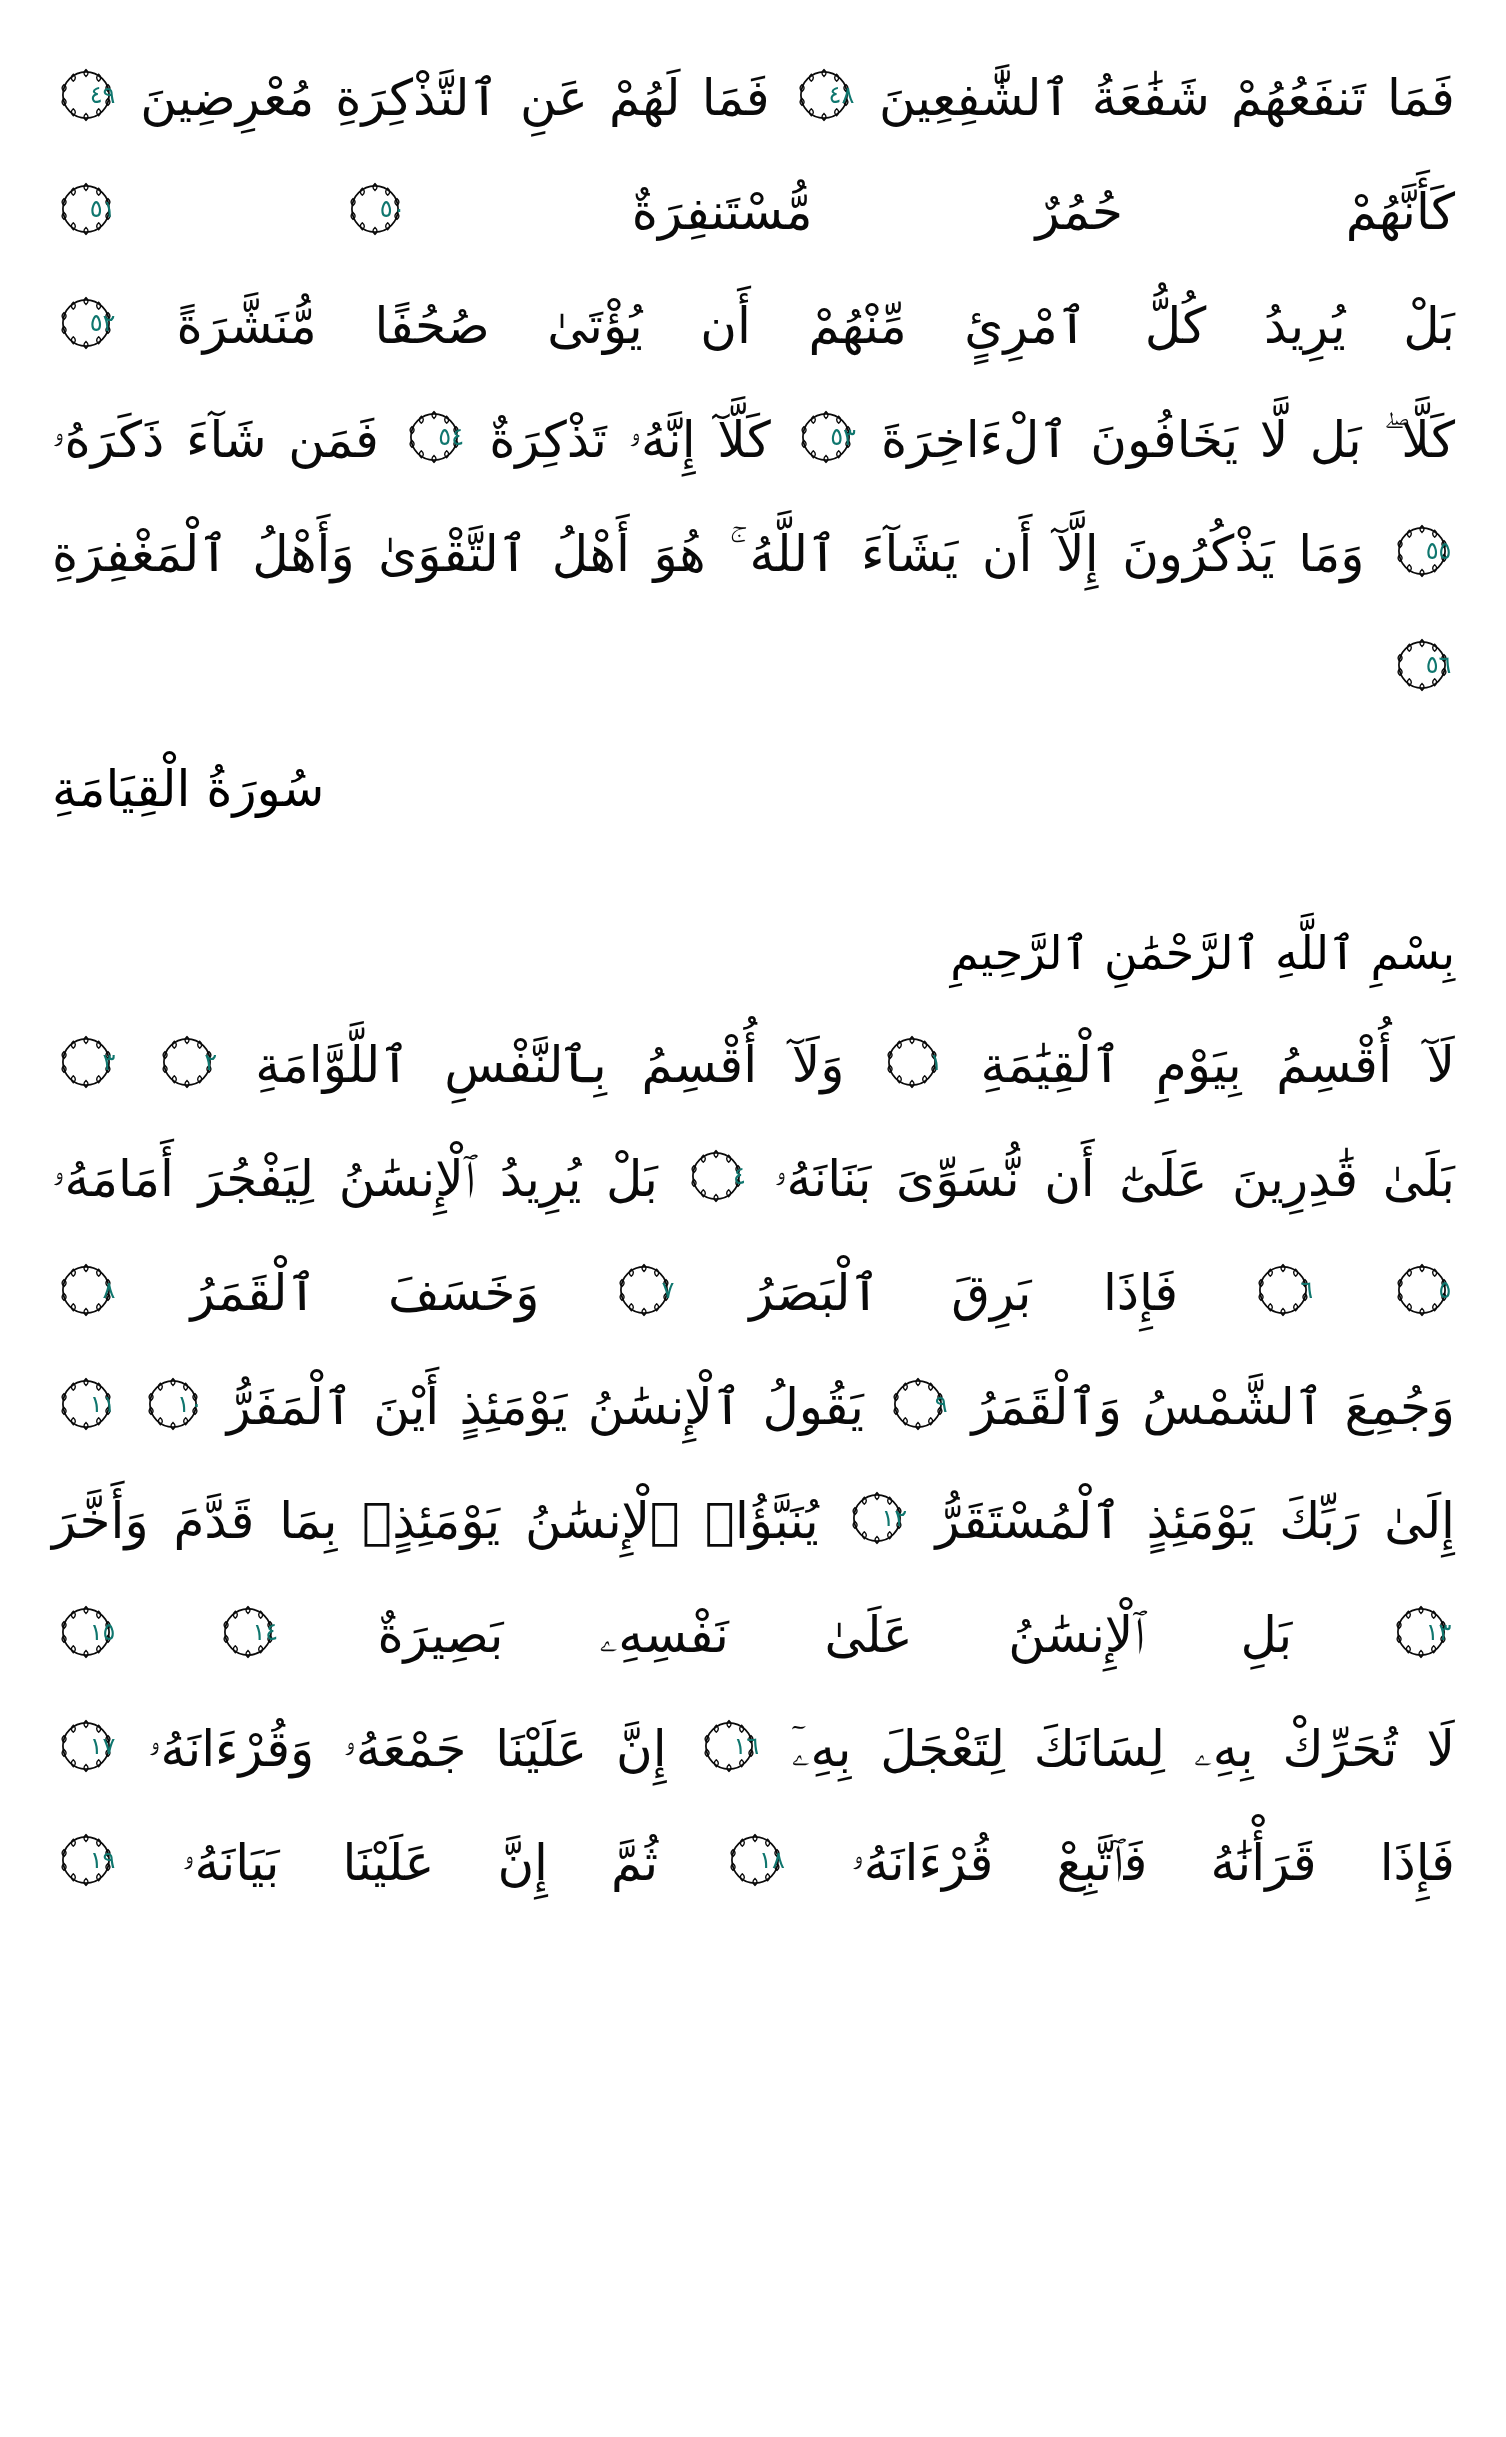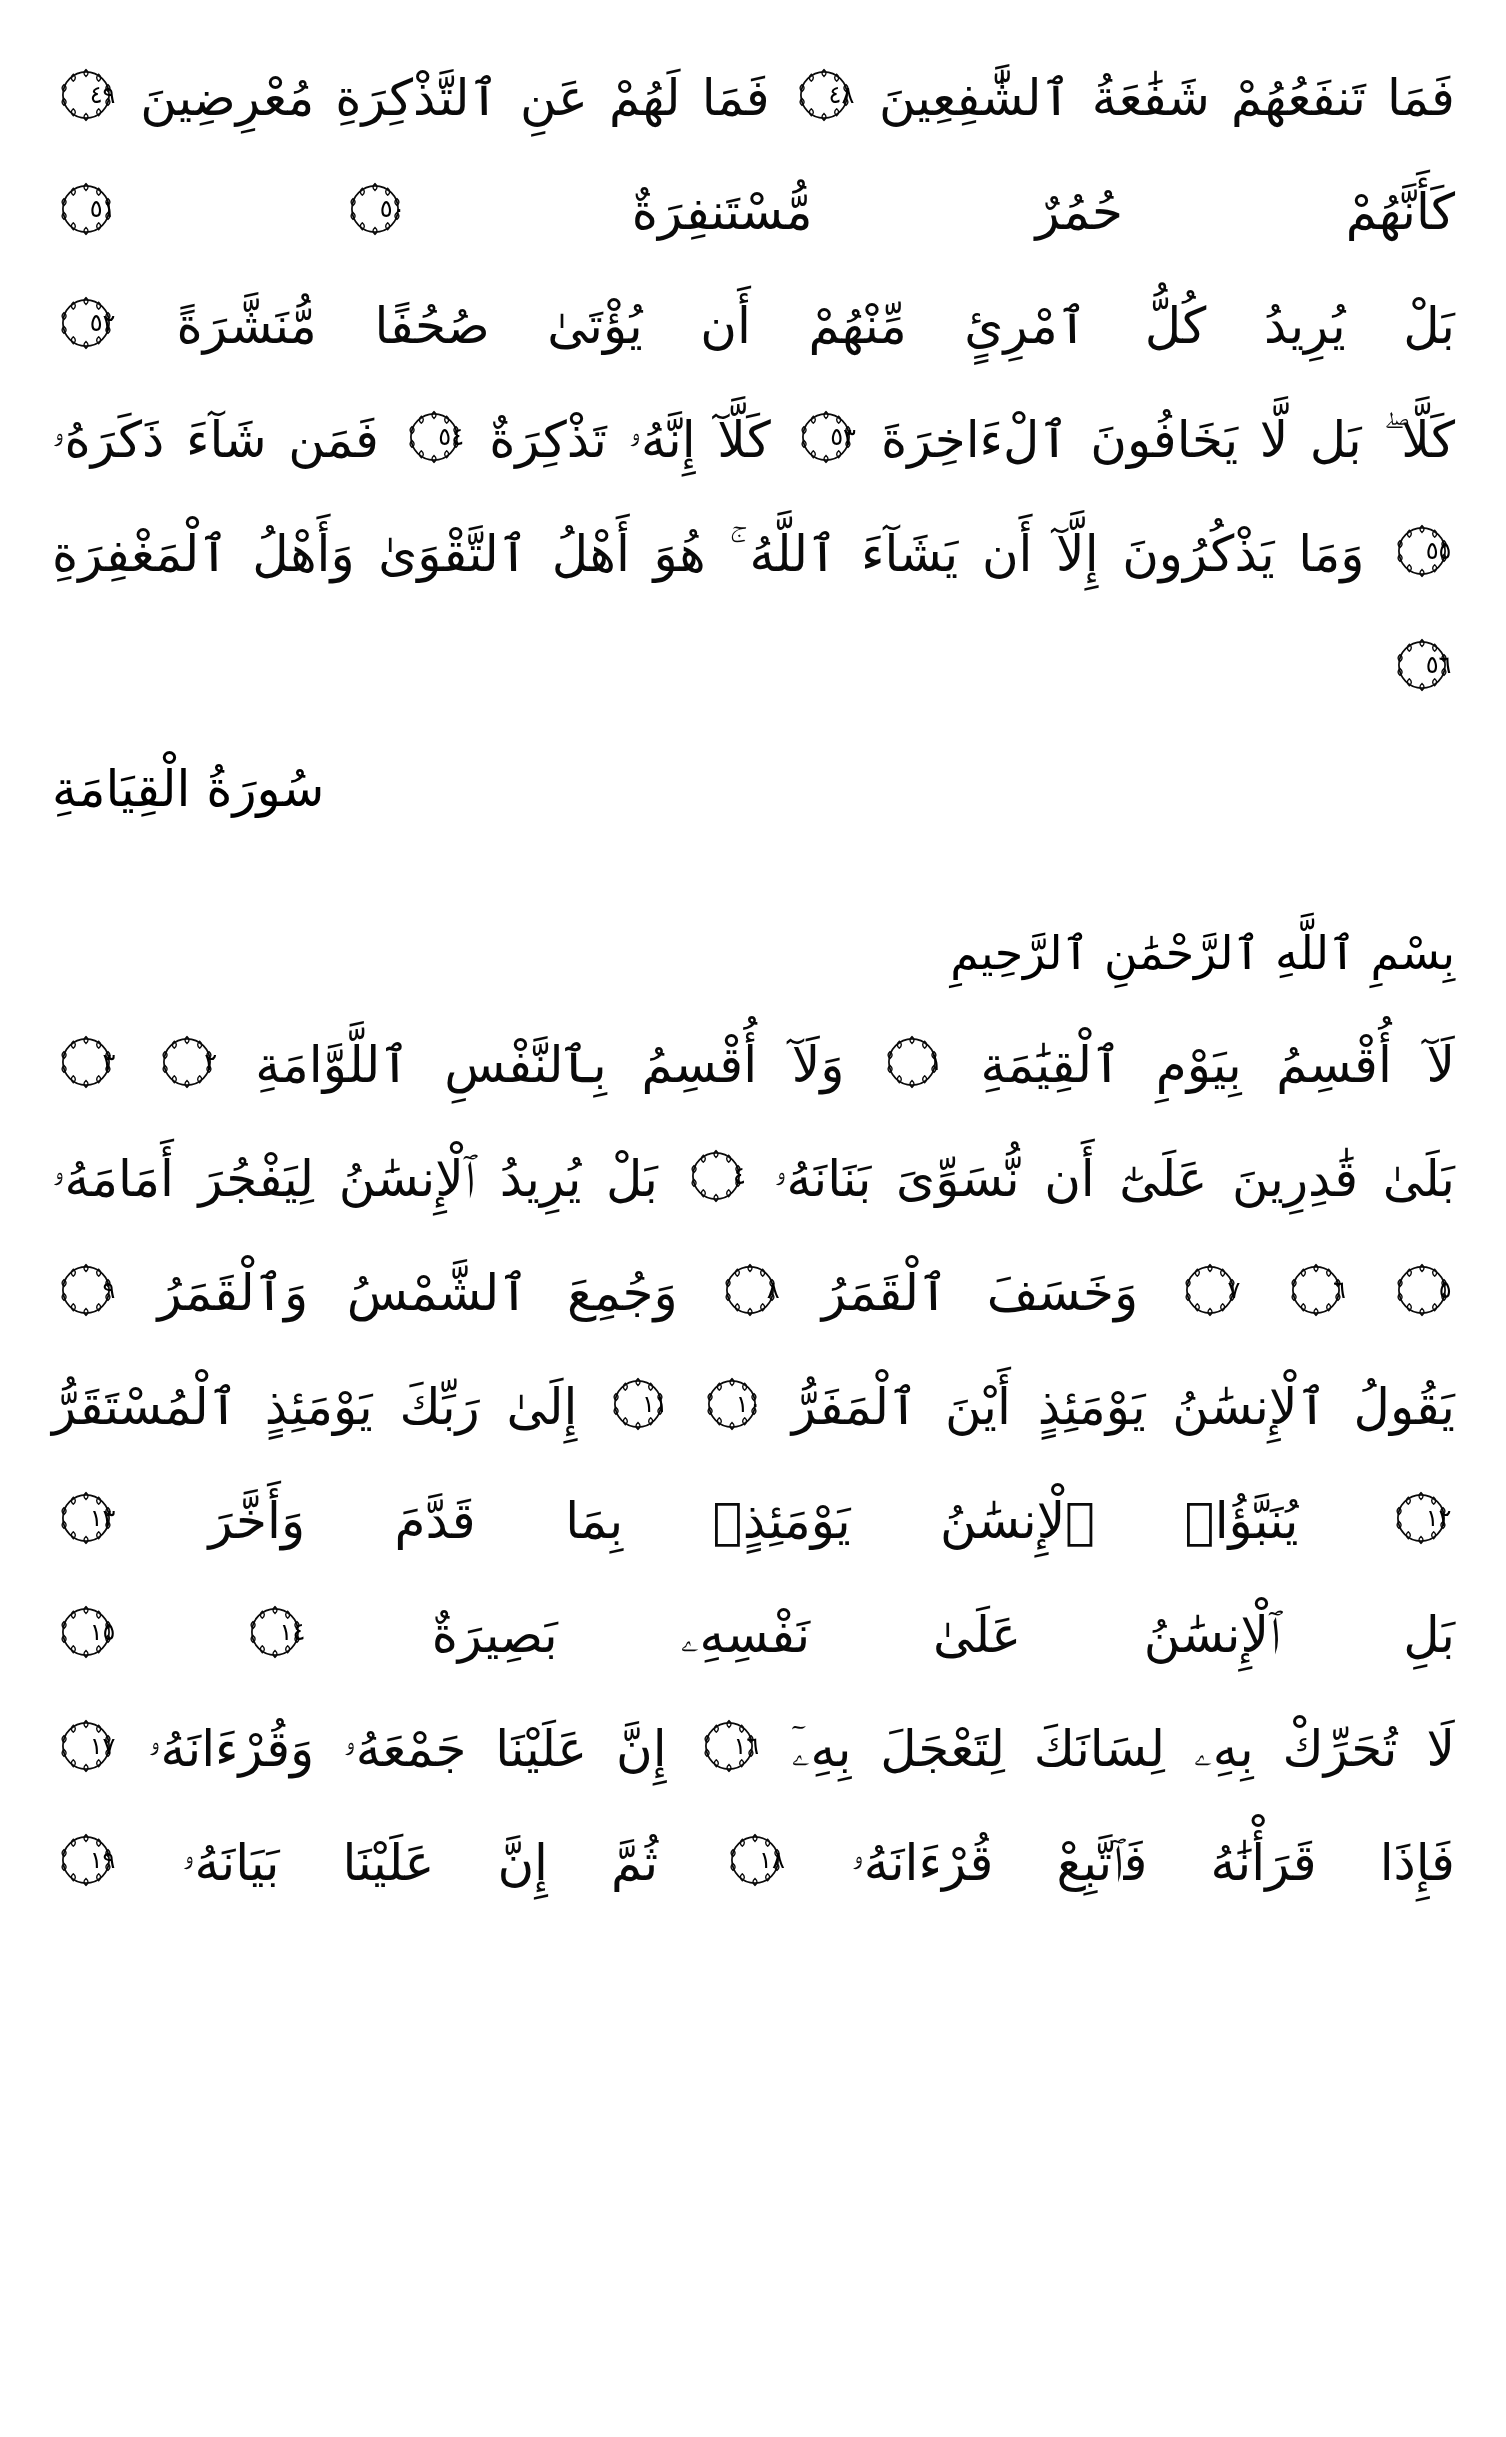--- a/index.html
+++ b/index.html
@@ -73,21 +73,21 @@
   .ayah-num .num-text {
     position: absolute;
     left: 0;
     top: 0;
     width: 60px;
     height: 60px;
     line-height: 60px;
     text-align: center;
     font-size: 24px;
     font-family: "DejaVu Sans", sans-serif;
-    color: #000000;
+    color: #0f766e;
     direction: rtl;
   }
   .word {
     white-space: nowrap;
   }
 </style>
 </head>
 <body>
 
 <div class="page">
@@ -381,20 +381,21 @@
           <path d="M90 34 q7 6 0 12 q-7 -6 0 -12 Z"></path>
           <path d="M14 58 q7 6 0 12 q-7 -6 0 -12 Z"></path>
           <path d="M90 58 q7 6 0 12 q-7 -6 0 -12 Z"></path>
           <path d="M30 76 q7 6 0 12 q-7 -6 0 -12 Z"></path>
           <path d="M74 76 q7 6 0 12 q-7 -6 0 -12 Z"></path>
           <path d="M52 84 q7 6 0 12 q-7 -6 0 -12 Z"></path>
         </g>
       </svg>
       <span class="num-text">٦</span>
     </span>
+    <span class="word">فَإِذَا بَرِقَ ٱلْبَصَرُ</span>
     <span class="ayah-num">
       <svg width="60" height="60" viewBox="0 0 104 104">
         <circle cx="52" cy="52" r="40" fill="none" stroke="#0a0a0a" stroke-width="3"></circle>
         <g fill="none" stroke="#0a0a0a" stroke-width="2.4">
           <path d="M52 8 q7 6 0 12 q-7 -6 0 -12 Z"></path>
           <path d="M30 16 q7 6 0 12 q-7 -6 0 -12 Z"></path>
           <path d="M74 16 q7 6 0 12 q-7 -6 0 -12 Z"></path>
           <path d="M14 34 q7 6 0 12 q-7 -6 0 -12 Z"></path>
           <path d="M90 34 q7 6 0 12 q-7 -6 0 -12 Z"></path>
           <path d="M14 58 q7 6 0 12 q-7 -6 0 -12 Z"></path>

